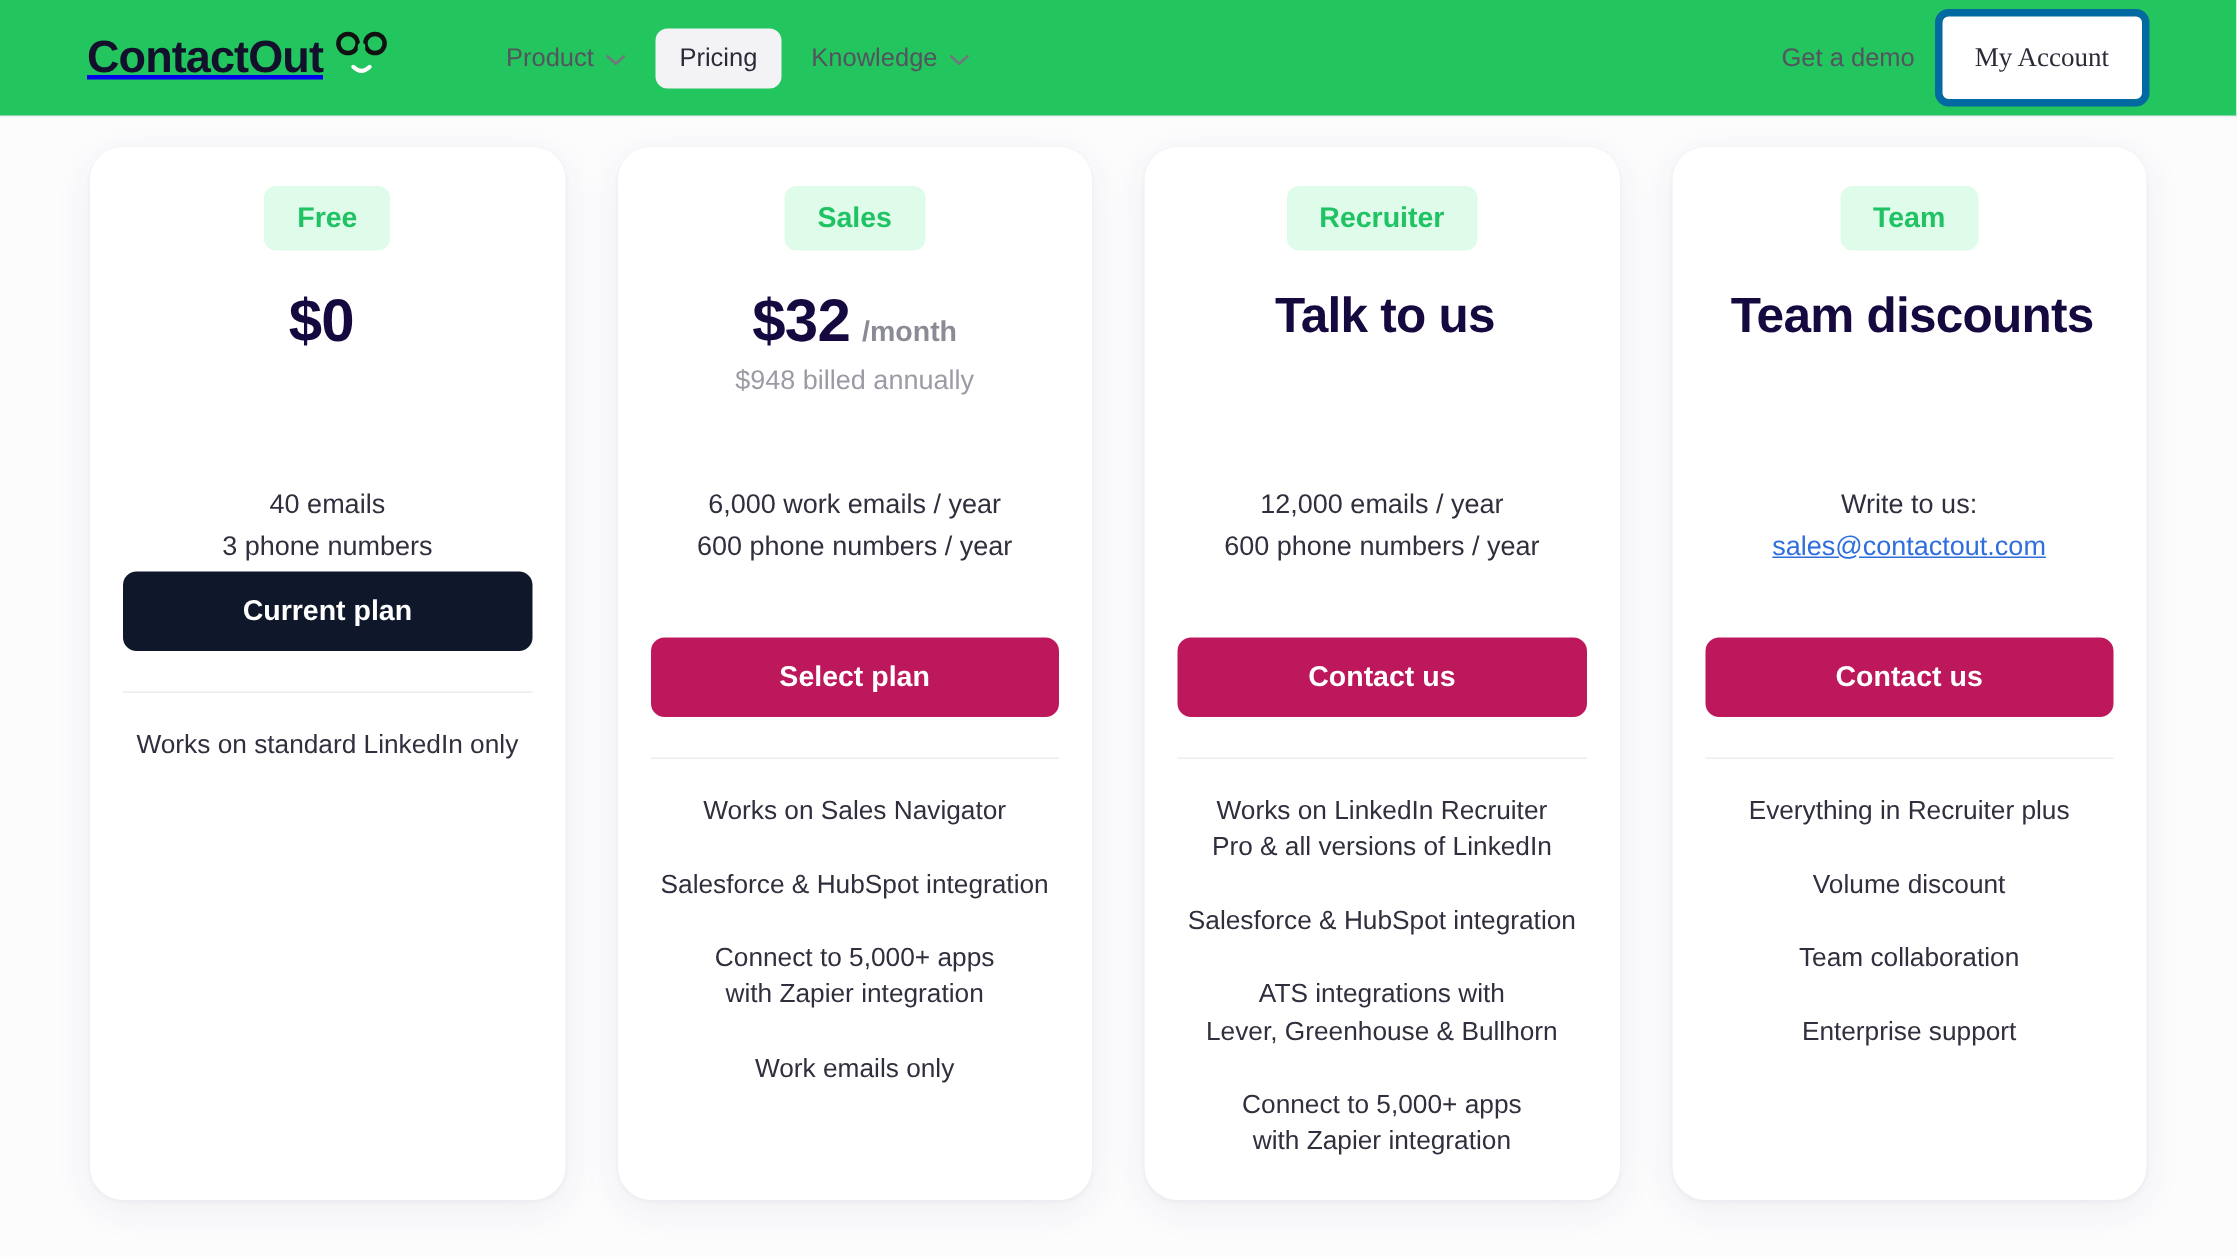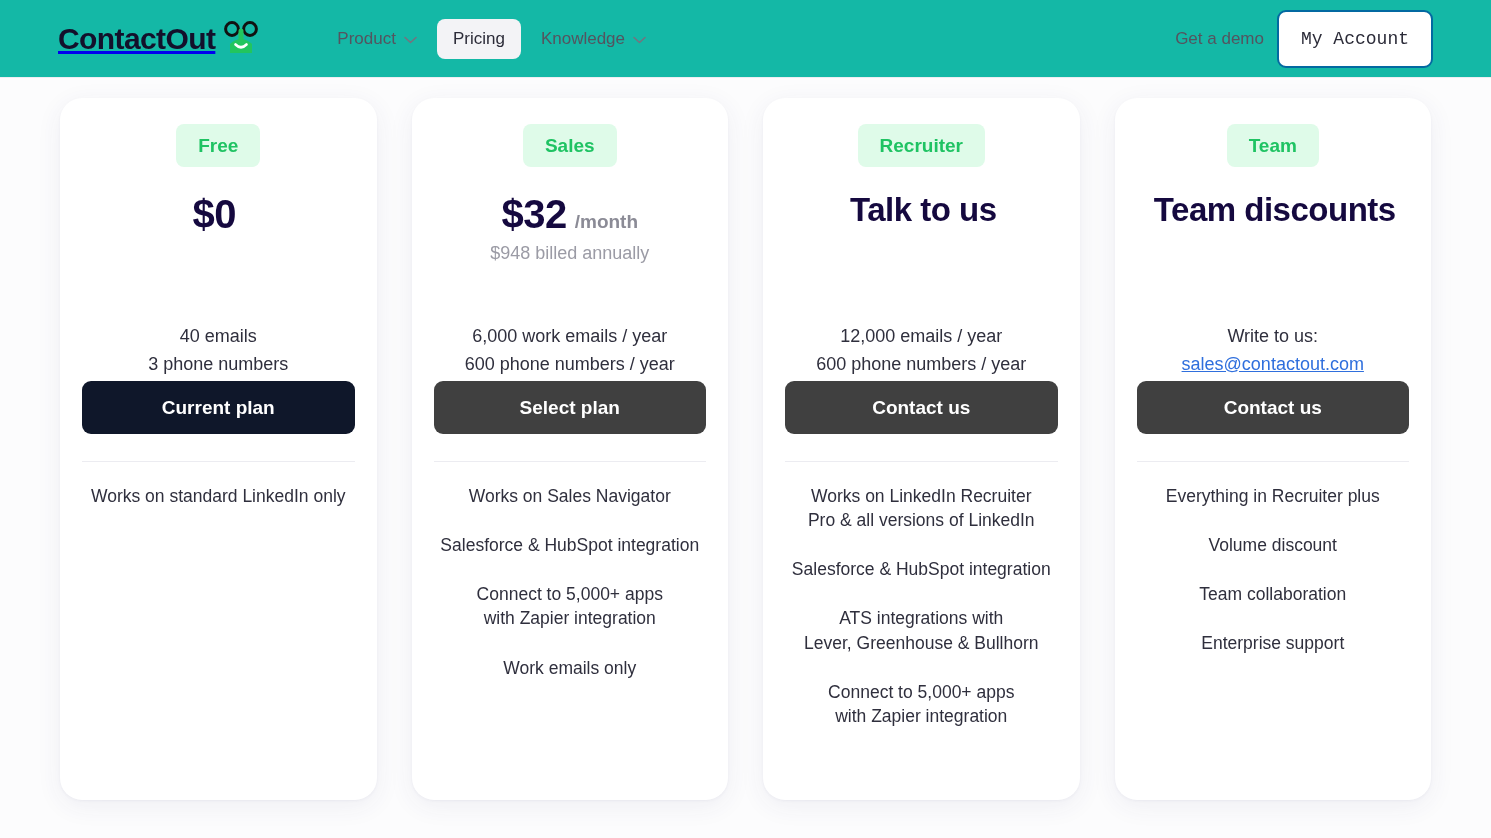--- a/index.html
+++ b/index.html
@@ -14,21 +14,21 @@
     font-family: "Liberation Sans", sans-serif;
     background: #fcfcfd;
     color: #1b1140;
     -webkit-font-smoothing: antialiased;
   }
 
   
   .site-header {
     height: 78px;
     width: 100%;
-    background: #14b8a6;
+    background: #22c55e;
     border-bottom: 1px solid #ededf2;
     display: flex;
     align-items: center;
     padding: 0 58px;
     position: relative;
   }
 
   .brand {
     display: flex;
     align-items: center;
@@ -95,25 +95,25 @@
     color: #54545f;
     text-decoration: none;
     cursor: pointer;
     white-space: nowrap;
   }
 
   .account-btn {
     font-size: 18px;
     color: #2b2b38;
     background: #ffffff;
-    border: 2px solid #0369a1;
+    border: 5px solid #0369a1;
     border-radius: 9px;
     padding: 17px 22px;
     cursor: pointer;
-    font-family: Liberation Mono, monospace;
+    font-family: Liberation Serif, serif;
     white-space: nowrap;
   }
 
   
   .plans-region {
     padding: 20px 60px 0 60px;
     display: flex;
     gap: 35px;
     align-items: flex-start;
   }
@@ -210,21 +210,21 @@
     border-radius: 9px;
     font-family: inherit;
     font-size: 19px;
     font-weight: 700;
     color: #ffffff;
     padding: 17px 10px;
     cursor: pointer;
     line-height: 1;
   }
 
-  .cta-btn.primary { background: #404040; }
+  .cta-btn.primary { background: #be185d; margin-top: 44px; }
   .cta-btn.disabled { background: #0f172a; cursor: default; }
 
   .card-divider {
     width: 100%;
     height: 1px;
     background: #ececf1;
     margin: 27px 0 0 0;
     flex: 0 0 auto;
   }
 

